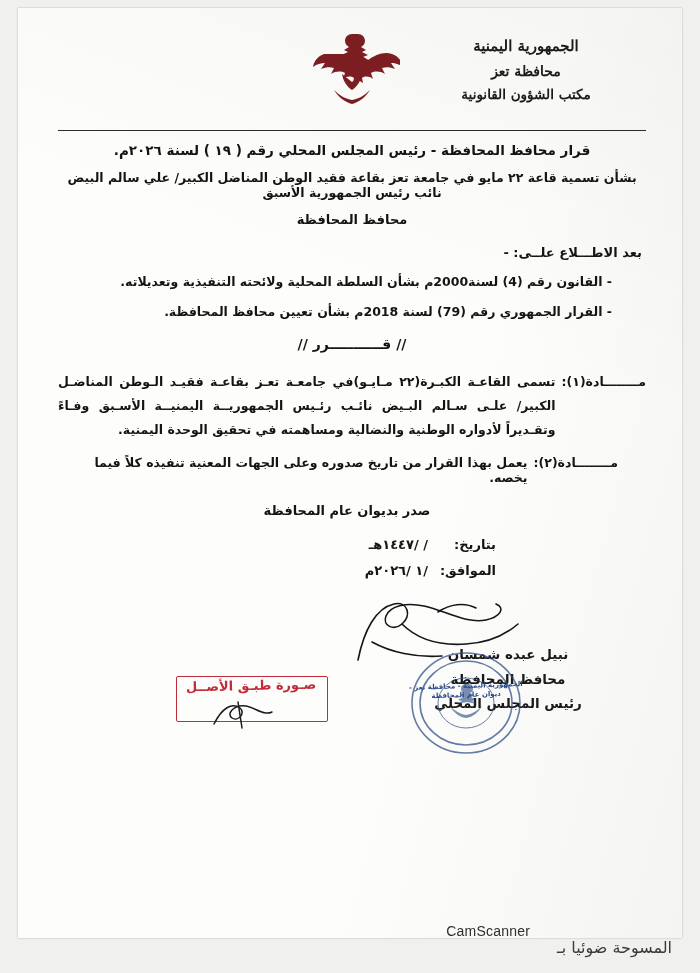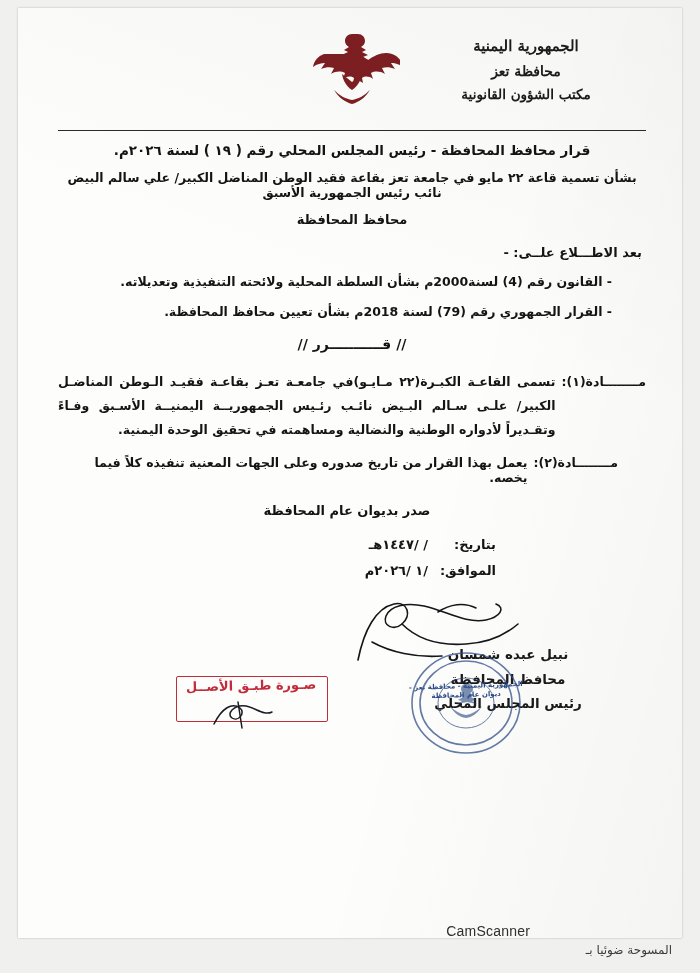--- a/index.html
+++ b/index.html
@@ -261,21 +261,21 @@
     left: 0;
     right: 0;
     bottom: 10px;
     height: 40px;
     margin-top: 43px;
   }
   .cam-ar {
     position: absolute;
     right: 28px;
     bottom: 6px;
-    font-size: 12px;
+    font-size: 16px;
     color: #3a3a3a;
     font-family: "DejaVu Sans", sans-serif;
   }
   .cam-en {
     position: absolute;
     right: 170px;
     bottom: 24px;
     font-size: 14px;
     color: #2f2f2f;
     font-family: "Liberation Sans", sans-serif;

